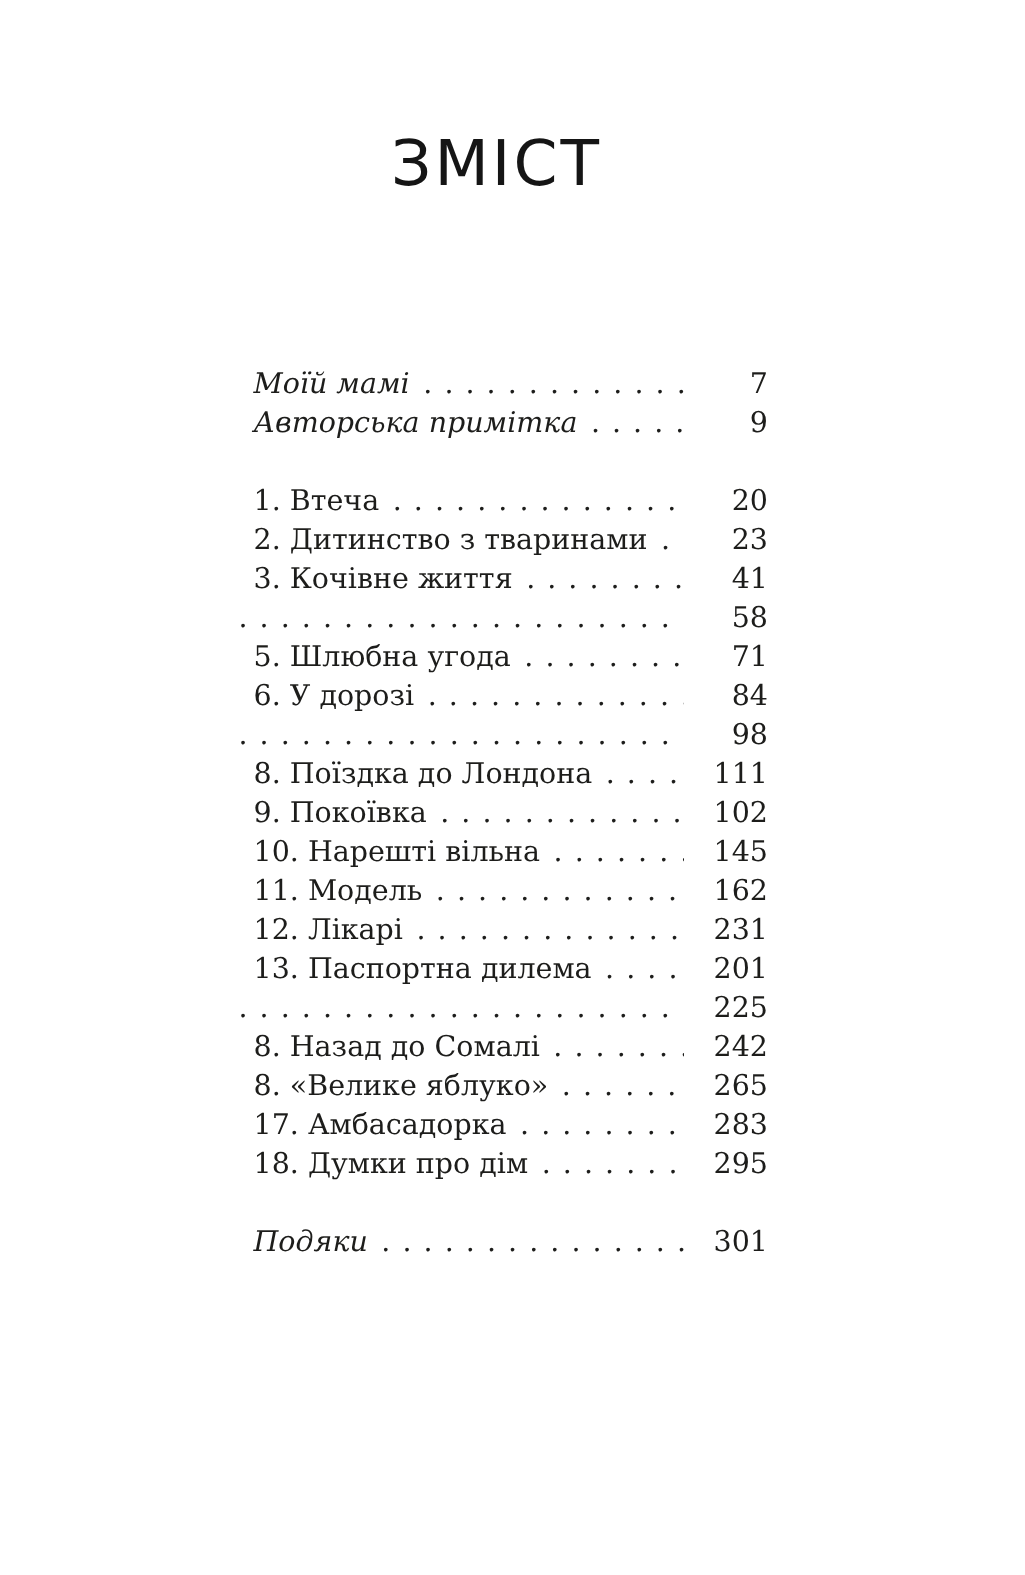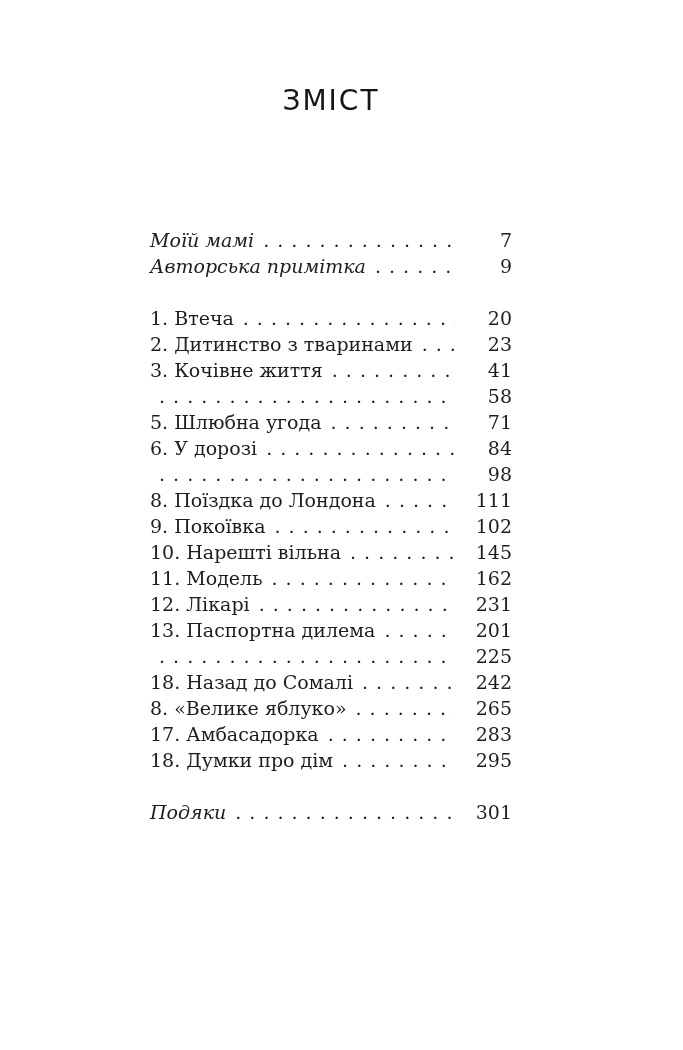--- a/index.html
+++ b/index.html
@@ -15,37 +15,37 @@
   }
   .content {
     position: absolute;
     left: 150px;
     top: 0;
     width: 362px;
   }
   .book-title {
     font-family: "DejaVu Sans", "Liberation Sans", sans-serif;
     font-weight: 400;
-    font-size: 28px;
+    font-size: 42px;
     letter-spacing: 2px;
     text-align: center;
     margin-top: 84px;
     color: #151515;
   }
   .toc {
     margin-top: 110px;
     font-size: 19px;
   }
   .toc-row {
     display: flex;
     align-items: baseline;
     line-height: 26px;
     white-space: nowrap;
   }
-  .toc-row .label { flex: 0 0 auto; }
+  .toc-row .label { flex: 0 0 auto; margin-left: 19px; }
   .toc-row.italic .label { font-style: italic; }
   .toc-row .dots {
     flex: 1 1 auto;
     overflow: hidden;
     height: 26px;
     margin-left: 9px;
     margin-right: 14px;
     min-width: 14px;
   }
   .dots::after {
@@ -144,21 +144,21 @@
       <div class="toc-row">
         <span class="label">13. Паспортна дилема</span>
         <span class="dots"></span>
         <span class="pg">201</span>
       </div>
       <div class="toc-row">
         <span class="dots"></span>
         <span class="pg">225</span>
       </div>
       <div class="toc-row">
-        <span class="label">18. Назад до Сомалі</span>
+        <span class="label">8. Назад до Сомалі</span>
         <span class="dots"></span>
         <span class="pg">242</span>
       </div>
       <div class="toc-row">
         <span class="label">8. «Велике яблуко»</span>
         <span class="dots"></span>
         <span class="pg">265</span>
       </div>
       <div class="toc-row">
         <span class="label">17. Амбасадорка</span>

